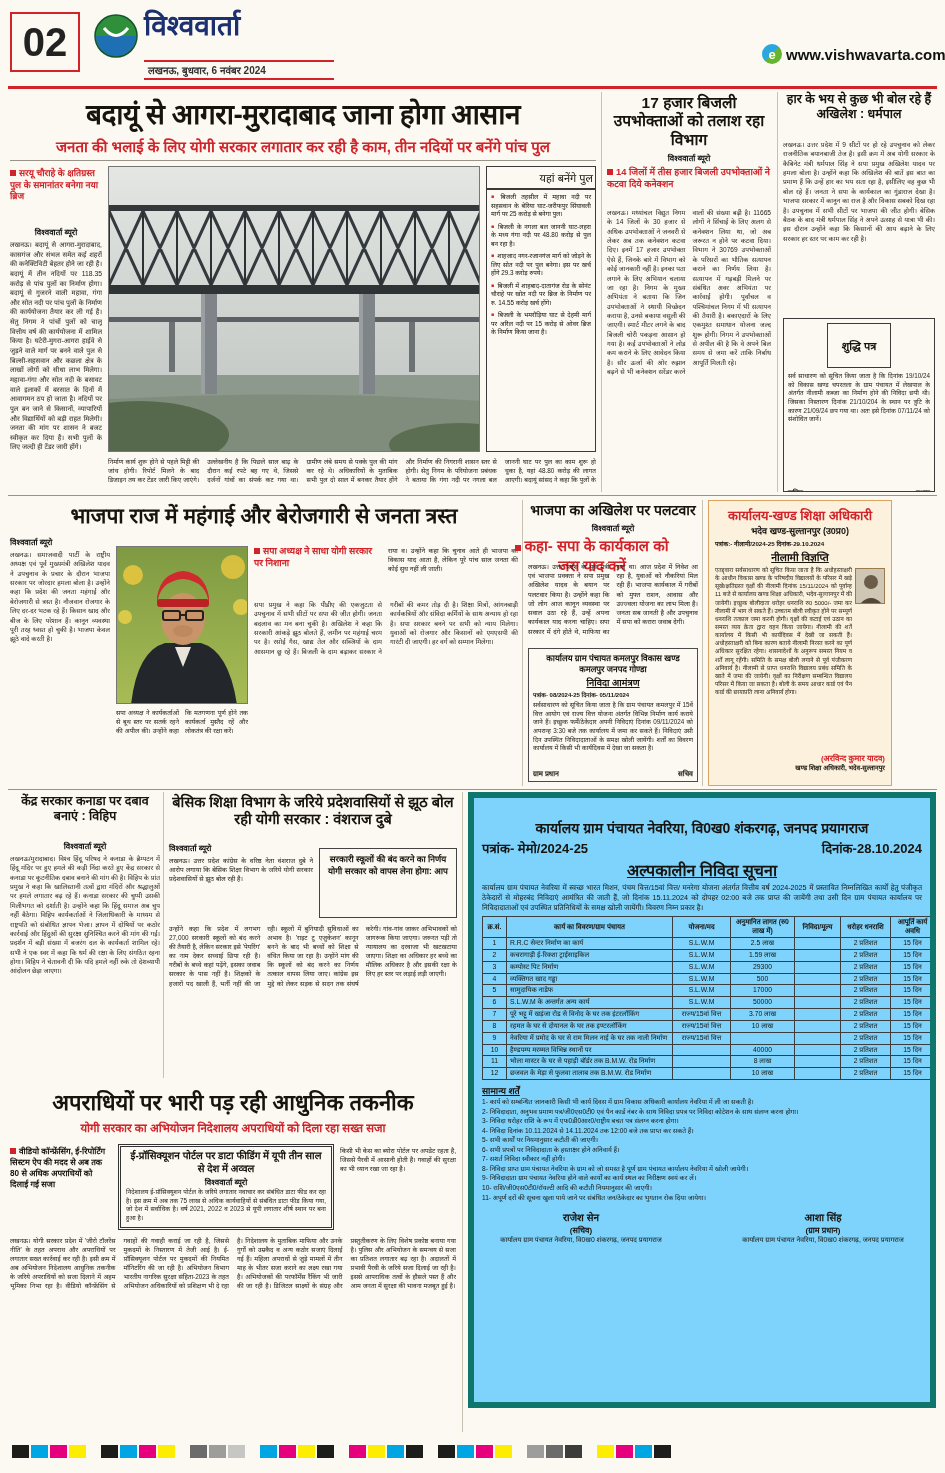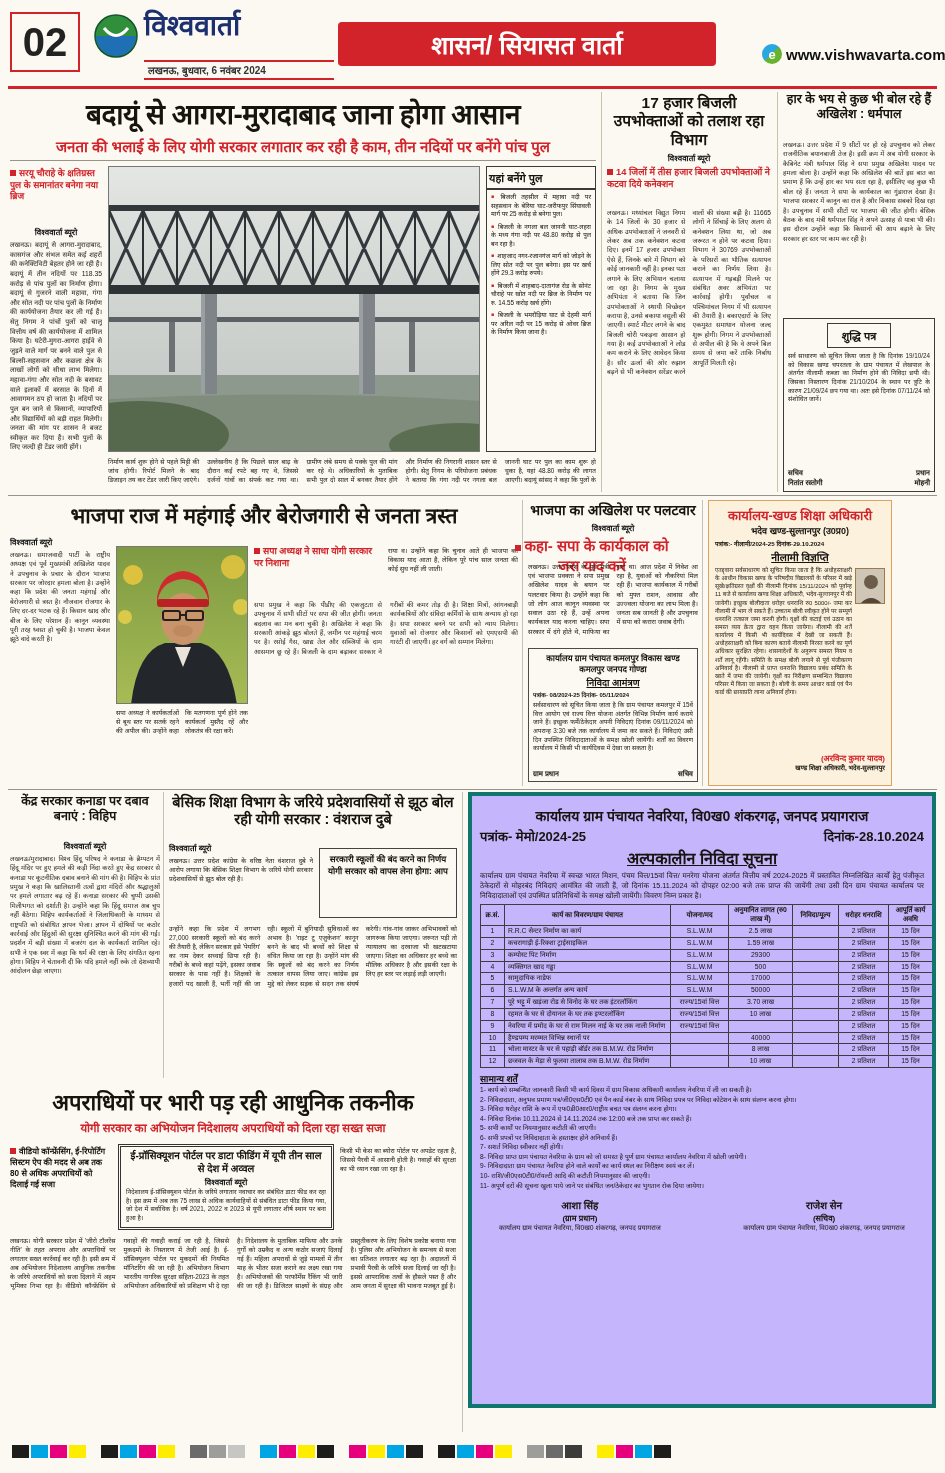--- a/index.html
+++ b/index.html
@@ -19,30 +19,30 @@
 .sq{display:inline-block;width:6px;height:6px;background:#d2232a;margin-right:3px}
 
 .pagebox{border:2.5px solid #d2232a;display:flex;align-items:center;justify-content:center;font-size:40px;font-weight:bold;color:#222}
 .banner{background:#d2232a;color:#fff;display:flex;align-items:center;justify-content:center;font-weight:bold;font-size:25px;border-radius:4px}
 .dateline{font-size:10px;font-weight:bold;border-top:2px solid #d2232a;border-bottom:2px solid #d2232a;padding:1px 4px;color:#333}
 .papername{font-size:28px;font-weight:bold;color:#1c2f6e;line-height:1}
 .elogo{width:20px;height:20px;border-radius:50%;background:linear-gradient(135deg,#2aa7df 50%,#65b32e 50%);color:#fff;font-weight:bold;font-size:13px;display:inline-flex;align-items:center;justify-content:center;margin-right:4px}
 .website{font-size:15px;font-weight:bold;color:#111;display:flex;align-items:center}
 
 .bridgebox{border:1px solid #3a3a3a;background:#fbf9f2;overflow:hidden}
-.bridgebox .bxtitle{font-weight:bold;font-size:11px;text-align:left;padding:3px 2px;border-bottom:2px solid #3a3a3a}
+.bridgebox .bxtitle{font-weight:normal;font-size:11px;text-align:right;padding:3px 2px;border-bottom:2px solid #3a3a3a}
 .bullets{padding:3px 4px}
 .bullets div{font-size:6.3px;line-height:1.35;text-align:justify;margin-bottom:4px}
 .bullets div::before{content:"■";color:#d2232a;font-size:5px;margin-right:3px;vertical-align:1px}
 .corrbox{border:1.5px solid #3c3c3c;padding:4px;overflow:hidden}
-.corrtitle{display:inline-block;border:1px solid #3c3c3c;padding:4px 14px;font-weight:bold;font-size:11px}
+.corrtitle{display:inline-block;border:1px solid #3c3c3c;padding:14px 14px;font-weight:bold;font-size:11px}
 .signrow{display:flex;justify-content:space-between;font-size:7px;font-weight:bold;margin-top:4px}
 .bsabox{background:#fcf1dc;border:1px solid #dca35f;padding:5px 6px;overflow:hidden}
 .kamalbox{border:1px solid #4a4a4a;padding:4px;overflow:hidden}
-.tenderbox{border:4px solid #0f766e;background:#c4b5fd;padding:10px 8px;overflow:hidden}
+.tenderbox{border:6px solid #0f766e;background:#7dd3fc;padding:20px 8px;overflow:hidden}
 .tender-table{width:100%;border-collapse:collapse;table-layout:fixed;margin-top:3px}
 .tender-table th,.tender-table td{border:1px solid #3d3d3d;padding:1px 3px;font-size:6.8px;line-height:1.3;overflow:hidden}
 .tender-table th{font-weight:bold;text-align:center;font-size:6.9px}
 .tender-table td{text-align:center}
 .tender-table td:nth-child(2){text-align:left}
 .terms div{font-size:6.6px;line-height:1.45;text-align:justify}
 .crimebox{border:3px double #333;padding:3px 5px;overflow:hidden}
 .aapbox{border:1px solid #444;padding:4px;font-weight:bold;font-size:8.6px;text-align:center;line-height:1.45;overflow:hidden}
 .marks{display:flex;align-items:center}
 .marks .list-item{width:17px;height:13px;margin-right:2px;flex:none}
@@ -61,21 +61,20 @@
       <circle cx="22" cy="22" r="21" fill="#2f8f3a"></circle>
       <path d="M2 22a20 20 0 0 0 40 0z" fill="#1f6fb4"></path>
       <path d="M10 14c8 10 16 10 24 0" stroke="#fff" stroke-width="3" fill="none"></path>
       <circle cx="22" cy="22" r="21" fill="none" stroke="#14532d" stroke-width="1.5"></circle>
     </svg>
   </div>
   <div class="abs" style="left:144px;top:12px;width:190px">
     <div class="papername">विश्ववार्ता</div>
     <div class="dateline" style="margin-top:20px">लखनऊ, बुधवार, 6 नवंबर 2024</div>
   </div>
-  <div class="abs banner" style="left:338px;top:22px;width:378px;height:44px">शासन/ सियासत वार्ता</div>
   <div class="abs website" style="left:762px;top:44px">
     <span class="elogo">e</span>
     <span>www.vishwavarta.com</span>
   </div>
   <div class="abs" style="left:8px;top:86px;width:929px;height:3px;background:#d2232a"></div>
 
   <div class="abs c nowrap" style="left:10px;top:94px;width:586px;font-size:28px;font-weight:bold;letter-spacing:-0.5px">बदायूं से आगरा-मुरादाबाद जाना होगा आसान</div>
   <div class="abs c red b" style="left:10px;top:136px;width:586px;font-size:15px">जनता की भलाई के लिए योगी सरकार लगातार कर रही है काम, तीन नदियों पर बनेंगे पांच पुल</div>
   <div class="abs hrule" style="left:10px;top:160px;width:586px"></div>
 
@@ -394,29 +393,29 @@
         <div class="list-item">5- सभी कार्यों पर नियमानुसार कटौती की जाएगी।</div>
         <div class="list-item">6- सभी प्रपत्रों पर निविदादाता के हस्ताक्षर होने अनिवार्य हैं।</div>
         <div class="list-item">7- सशर्त निविदा स्वीकार नहीं होगी।</div>
         <div class="list-item">8- निविदा प्राप्त ग्राम पंचायत नेवरिया के ग्राम को जो समस्त है पूर्ण ग्राम पंचायत कार्यालय नेवरिया में खोली जायेगी।</div>
         <div class="list-item">9- निविदादाता ग्राम पंचायत नेवरिया होने वाले कार्यों का कार्य स्थल का निरीक्षण स्वयं कर लें।</div>
         <div class="list-item">10- राशि/जी0एस0टी0/रॉयल्टी आदि की कटौती नियमानुसार की जाएगी।</div>
         <div class="list-item">11- अपूर्ण दरों की सूचना खुला पाये जाने पर संबंधित जन/ठेकेदार का भुगतान रोक दिया जायेगा।</div>
       </div>
     <div style="display:flex;justify-content:space-between;margin-top:8px">
       <div class="c" style="width:45%">
+        <div class="b" style="font-size:10px">राजेश सेन</div>
+        <div class="b" style="font-size:8px">(सचिव)</div>
+        <div style="font-size:6.8px">कार्यालय ग्राम पंचायत नेवरिया, वि0ख0 शंकरगढ़, जनपद प्रयागराज</div>
+      </div>
+      <div class="c" style="width:45%">
         <div class="b" style="font-size:10px">आशा सिंह</div>
         <div class="b" style="font-size:8px">(ग्राम प्रधान)</div>
         <div style="font-size:6.8px">कार्यालय ग्राम पंचायत नेवरिया, वि0ख0 शंकरगढ़, जनपद प्रयागराज</div>
       </div>
-      <div class="c" style="width:45%">
-        <div class="b" style="font-size:10px">राजेश सेन</div>
-        <div class="b" style="font-size:8px">(सचिव)</div>
-        <div style="font-size:6.8px">कार्यालय ग्राम पंचायत नेवरिया, वि0ख0 शंकरगढ़, जनपद प्रयागराज</div>
-      </div>
     </div>
   </div>
 
   <div class="abs c nowrap b" style="left:10px;top:1086px;width:446px;font-size:22px">अपराधियों पर भारी पड़ रही आधुनिक तकनीक</div>
   <div class="abs c red b" style="left:10px;top:1120px;width:446px;font-size:11.5px">योगी सरकार का अभियोजन निदेशालय अपराधियों को दिला रहा सख्त सजा</div>
 
   <div class="abs b" style="left:10px;top:1146px;width:102px;height:82px;font-size:8.2px;line-height:1.35;overflow:hidden">
     <span class="sq"></span><span>वीडियो कॉन्फ्रेंसिंग, ई-रिपोर्टिंग सिस्टम ऐप की मदद से अब तक 80 से अधिक अपराधियों को दिलाई गई सजा</span>
   </div>
   <div class="abs crimebox" style="left:118px;top:1144px;width:216px;height:86px">

